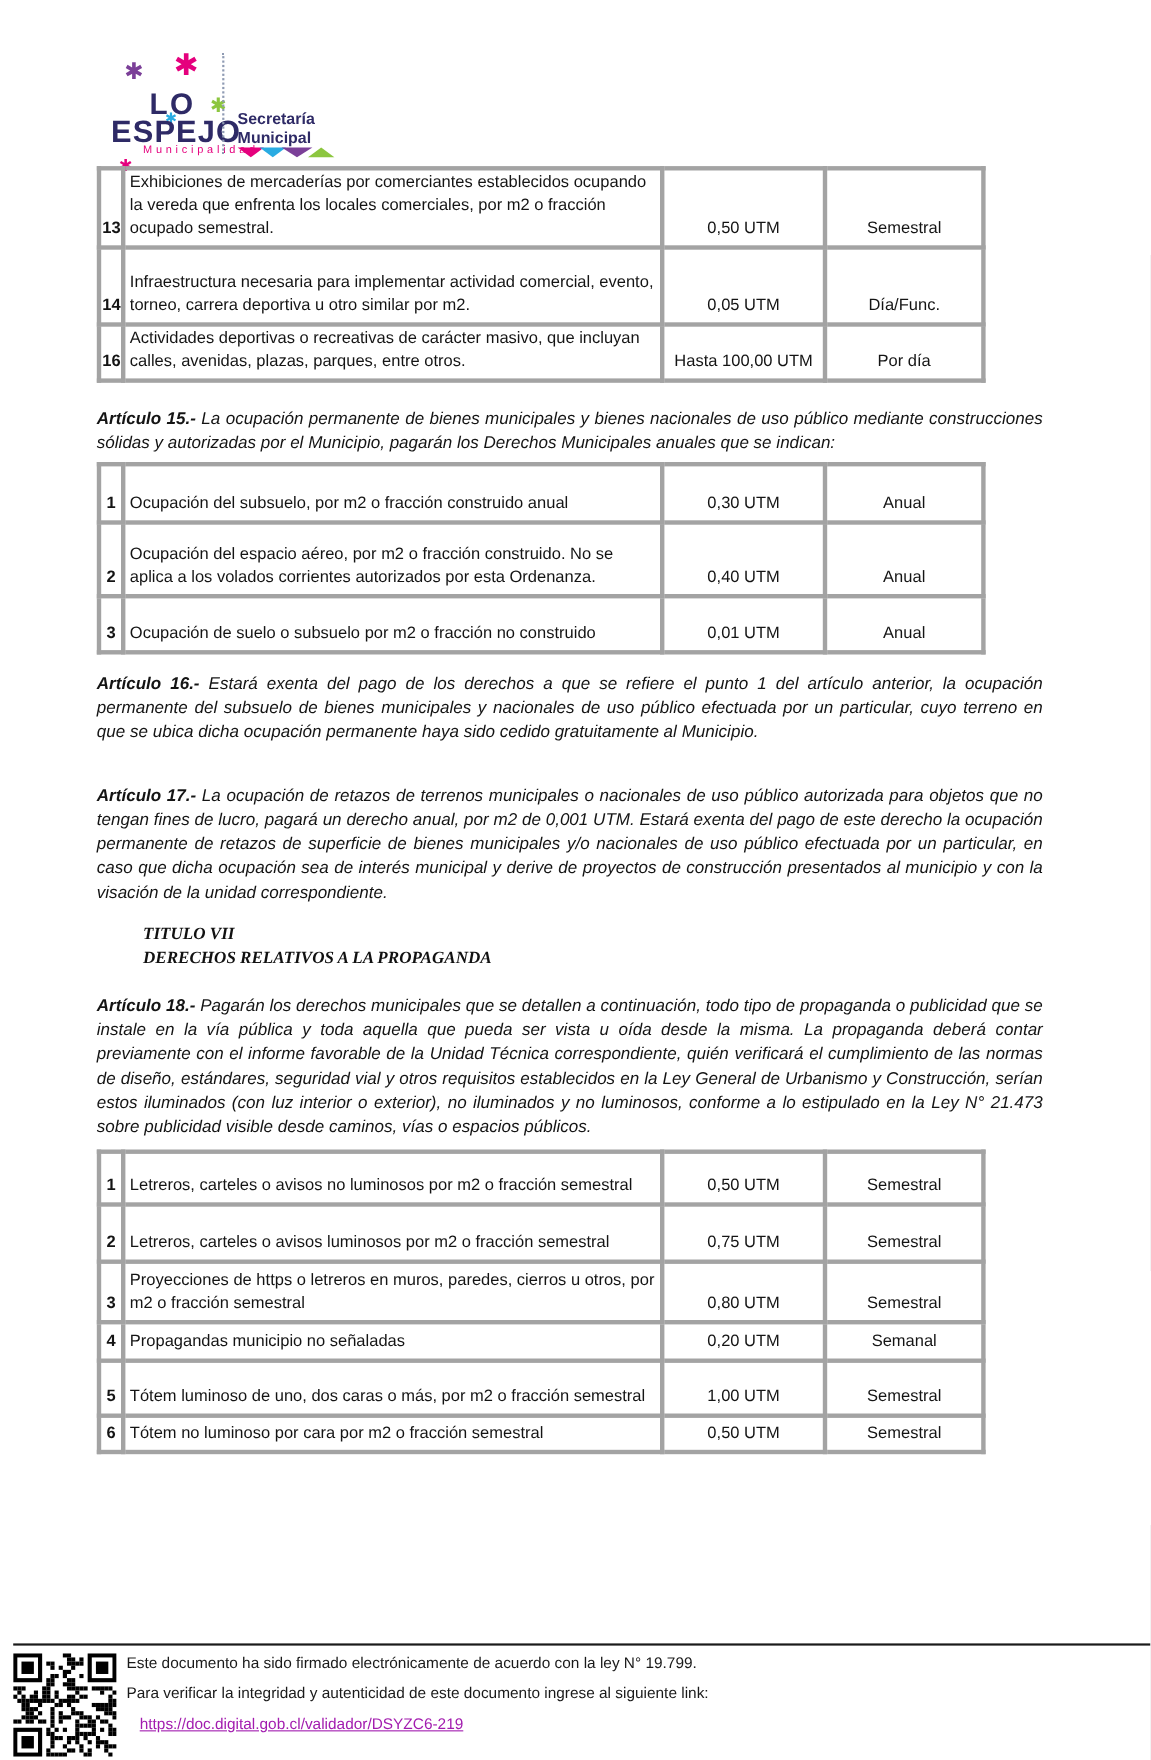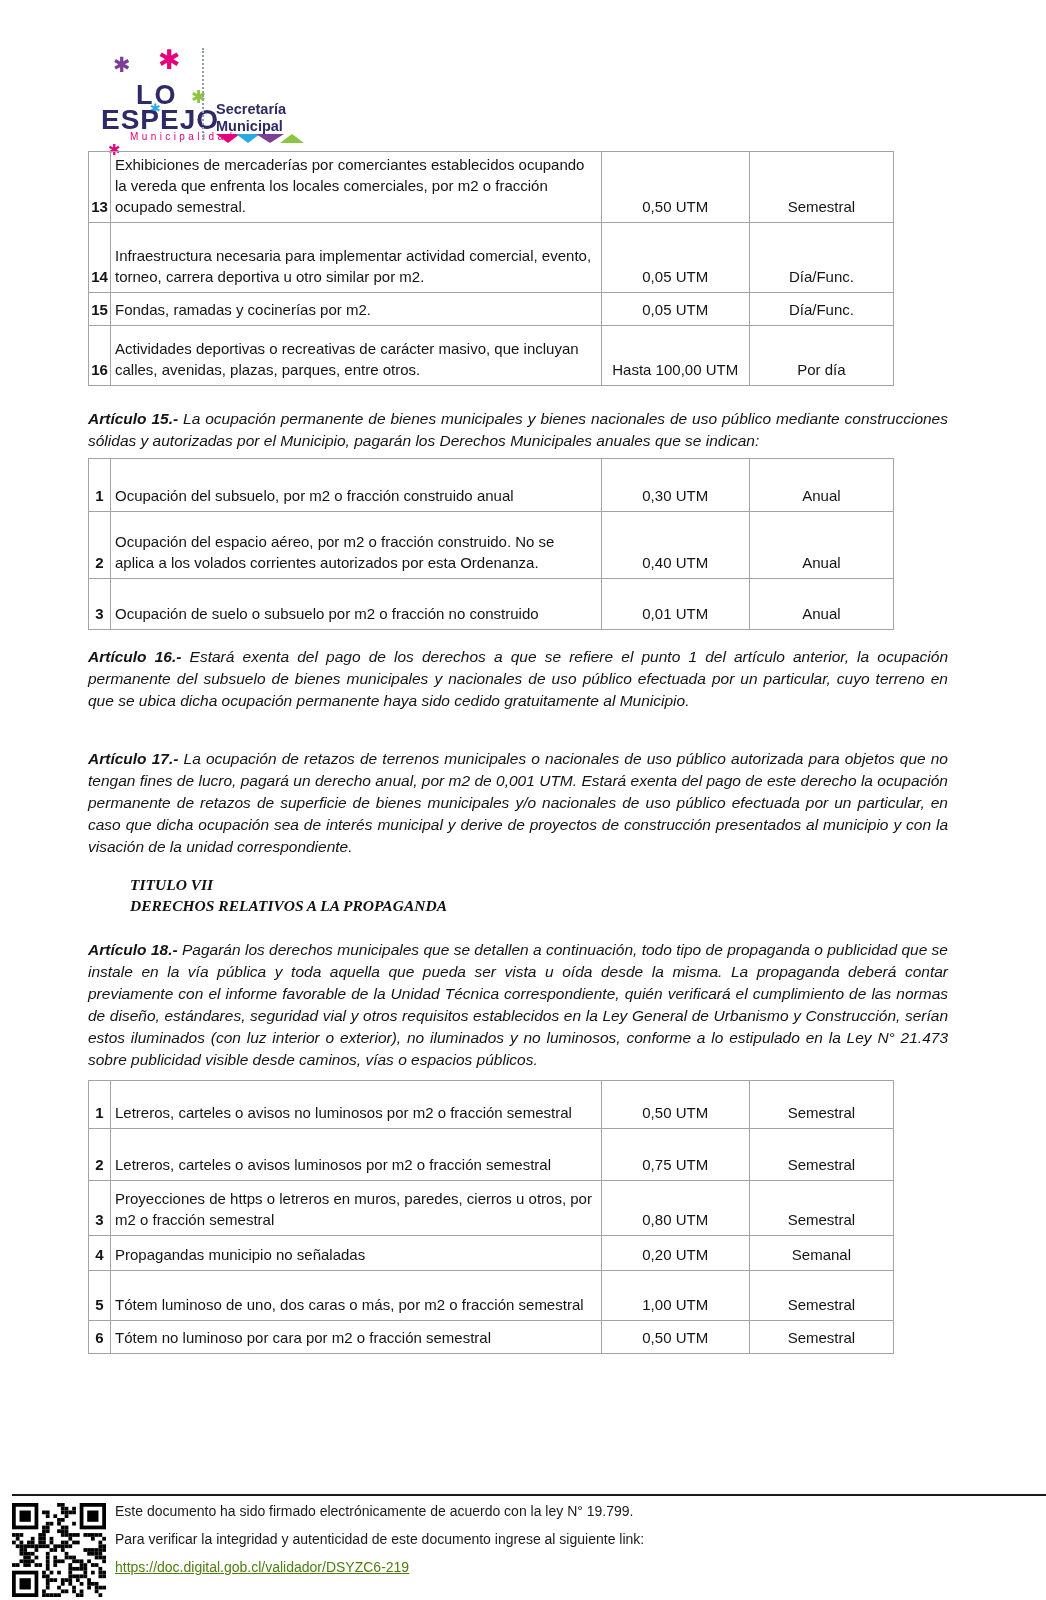--- a/index.html
+++ b/index.html
@@ -29,21 +29,21 @@
   .tri.down-pink{border-left:12px solid transparent;border-right:12px solid transparent;border-top:9px solid #e5007d;}
   .tri.down-blue{border-left:12px solid transparent;border-right:12px solid transparent;border-top:9px solid #29abe2;}
   .tri.down-purple{border-left:14px solid transparent;border-right:14px solid transparent;border-top:9px solid #7b3f98;}
   .tri.up-green{border-left:12px solid transparent;border-right:12px solid transparent;border-bottom:9px solid #8cc63f;}
   
   .main{position:absolute;left:88px;top:151px;width:860px;}
   .para{margin:0;text-align:justify;font-size:15.5px;line-height:22px;font-style:italic;}
   .para b{font-weight:bold;}
   .doc-table{border-collapse:collapse;width:806px;table-layout:fixed;}
   .doc-table td{
-    border:1px solid #a3a3a3;
+    border:4px solid #a3a3a3;
     vertical-align:bottom;
     font-size:15px;line-height:21px;
     padding:0 4px 5px 4px;
   }
   .doc-table td.num{font-weight:bold;text-align:center;padding-left:1px;padding-right:1px;}
   .doc-table td.val,.doc-table td.per{text-align:center;}
   col.c-num{width:22px;}col.c-desc{width:490px;}col.c-val{width:148px;}col.c-per{width:144px;}
   
   #table-0 tr:nth-child(1){height:71px;}
   #table-0 tr:nth-child(2){height:70px;}
@@ -68,21 +68,21 @@
     font-style:italic;font-weight:bold;
     font-size:15.5px;line-height:21px;color:#111;
   }
   .mt-art18{margin-top:23px;}
   .mt-table2{margin-top:9px;}
   
   .footer-rule{position:absolute;left:12px;right:0;top:1494px;border-top:2px solid #1a1a1a;}
   .qr{position:absolute;left:12px;top:1503px;width:94px;height:94px;}
   .footer-text{position:absolute;left:115px;top:1503px;font-size:14px;color:#1a1a1a;}
   .footer-text .fline{margin:0 0 12px 0;}
-  .footer-link{color:#4d7c0f;font-size:14px;}
+  .footer-link{color:#a21caf;font-size:14px;margin-left:12px;}
 </style>
 </head>
 <body>
 
 <div class="page">
 
   <div class="logo-area">
     <span class="star s1">✱</span>
     <span class="star s2">✱</span>
     <span class="star s3">✱</span>
@@ -116,26 +116,20 @@
       <tbody>
           <tr>
             <td class="num">13</td>
             <td class="desc">Exhibiciones de mercaderías por comerciantes establecidos ocupando la vereda que enfrenta los locales comerciales, por m2 o fracción ocupado semestral.</td>
             <td class="val">0,50 UTM</td>
             <td class="per">Semestral</td>
           </tr>
           <tr>
             <td class="num">14</td>
             <td class="desc">Infraestructura necesaria para implementar actividad comercial, evento, torneo, carrera deportiva u otro similar por m2.</td>
-            <td class="val">0,05 UTM</td>
-            <td class="per">Día/Func.</td>
-          </tr>
-          <tr>
-            <td class="num">15</td>
-            <td class="desc">Fondas, ramadas y cocinerías por m2.</td>
             <td class="val">0,05 UTM</td>
             <td class="per">Día/Func.</td>
           </tr>
           <tr>
             <td class="num">16</td>
             <td class="desc">Actividades deportivas o recreativas de carácter masivo, que incluyan calles, avenidas, plazas, parques, entre otros.</td>
             <td class="val">Hasta 100,00 UTM</td>
             <td class="per">Por día</td>
           </tr>
         </tbody>

